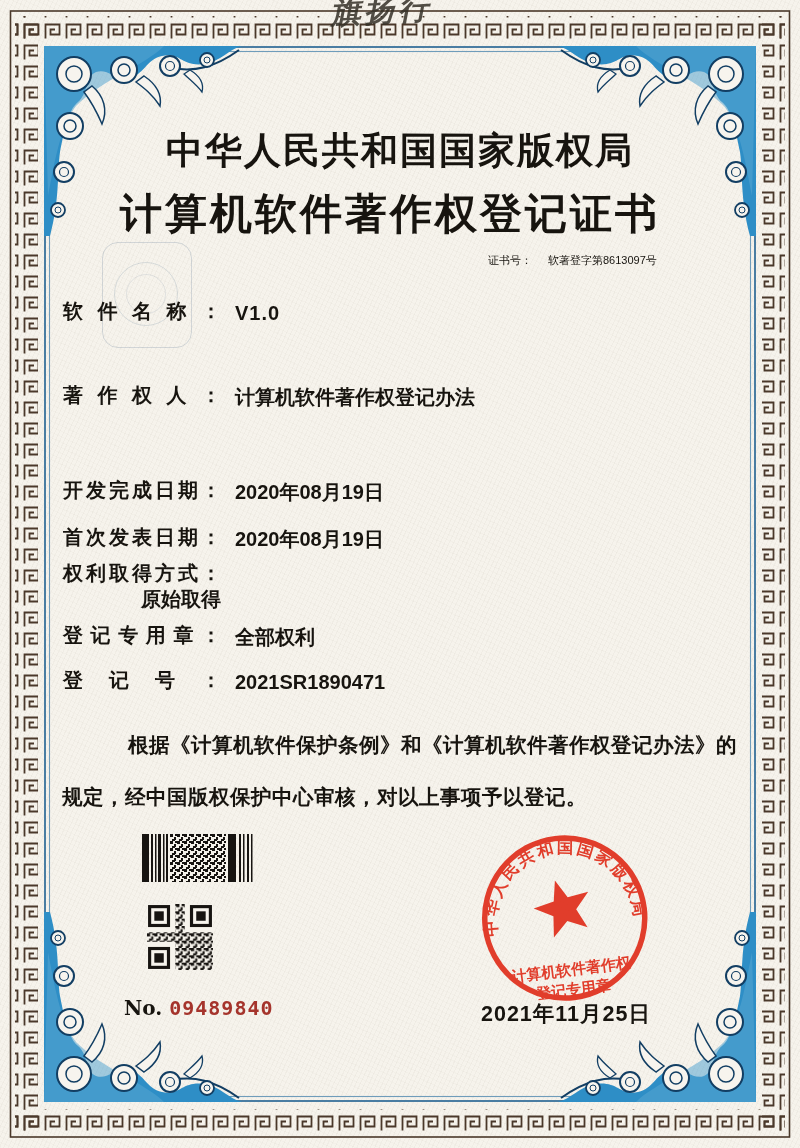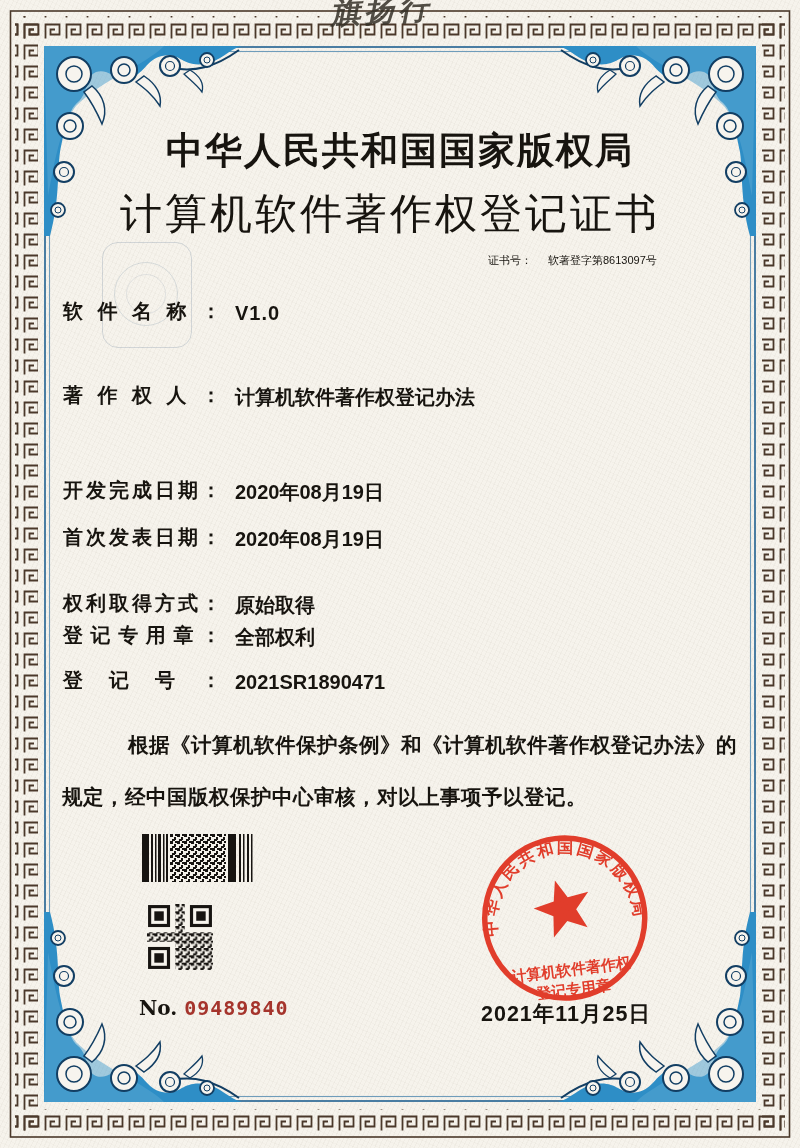--- a/index.html
+++ b/index.html
@@ -20,43 +20,43 @@
     font-size:30px;color:#353128;opacity:.85;transform:rotate(-3deg);
     letter-spacing:4px;white-space:nowrap;
   }
   .authority{
     left:0;top:126px;width:800px;text-align:center;
     font-family:"DejaVu Serif", serif;font-weight:900;font-size:37px;
     letter-spacing:2px;white-space:nowrap;
   }
   .cert-title{
     left:0;top:186px;width:780px;text-align:center;
-    font-family:"DejaVu Serif", serif;font-weight:400;font-size:42px;
+    font-family:"DejaVu Serif", serif;font-weight:700;font-size:42px;
     letter-spacing:3px;white-space:nowrap;
   }
   .certno-line{left:488px;top:253px;font-size:11px;font-weight:400;white-space:nowrap;}
   .certno-line .lbl{margin-right:16px;}
   .emboss{
     left:102px;top:242px;width:88px;height:104px;border-radius:16px;
     border:1.5px solid rgba(125,145,165,.30);
   }
   .emboss .c1{position:absolute;left:11px;top:19px;width:62px;height:62px;border-radius:50%;
     border:1.5px solid rgba(125,145,165,.26);}
   .emboss .c2{position:absolute;left:23px;top:31px;width:38px;height:38px;border-radius:50%;
     border:1px solid rgba(125,145,165,.18);}
   .field-row{left:63px;display:flex;align-items:flex-end;font-size:20px;font-weight:700;white-space:nowrap;}
   .field-row .flabel{display:inline-block;width:158px;text-align:justify;text-align-last:justify;}
   .field-row .fvalue{margin-left:14px;line-height:24px;}
   .fvalue .v2{display:block;margin-top:11px;letter-spacing:1px;}
   .r1{top:290px;}.r2{top:382px;}.r3{top:477px;}.r4{top:524px;}
-  .r5{top:590px;}.r6{top:622px;}.r7{top:667px;}
+  .r5{top:560px;flex-direction:column;}.r6{top:622px;}.r7{top:667px;}
   .statement{left:62px;width:692px;font-size:20.5px;font-weight:700;letter-spacing:.5px;white-space:nowrap;}
   .s1{top:731px;padding-left:66px;}
   .s2{top:783px;}
-  .no-line{left:139px;top:996px;font-size:20px;font-family:"DejaVu Serif", serif;font-weight:700;white-space:nowrap;}
+  .no-line{left:124px;top:996px;font-size:20px;font-family:"DejaVu Serif", serif;font-weight:700;white-space:nowrap;}
   .no-line .no-num{color:#a5342c;font-family:"DejaVu Sans Mono", monospace;letter-spacing:1px;font-weight:700;}
   .date-line{left:481px;top:999px;font-size:21.5px;font-weight:700;letter-spacing:1px;white-space:nowrap;}
   .barcode-svg{left:142px;top:834px;}
   .qr-svg{left:147px;top:904px;}
   .seal-svg{left:468px;top:823px;opacity:.93;}
 </style>
 </head>
 <body>
 
 <svg class="abs frame-svg" width="800" height="1148" viewBox="0 0 800 1148">

